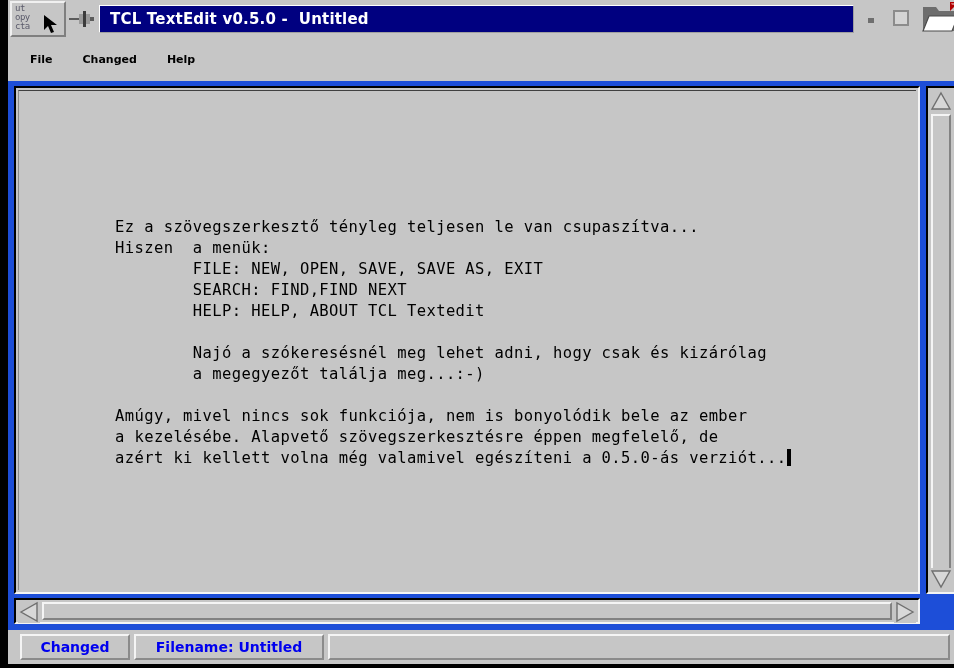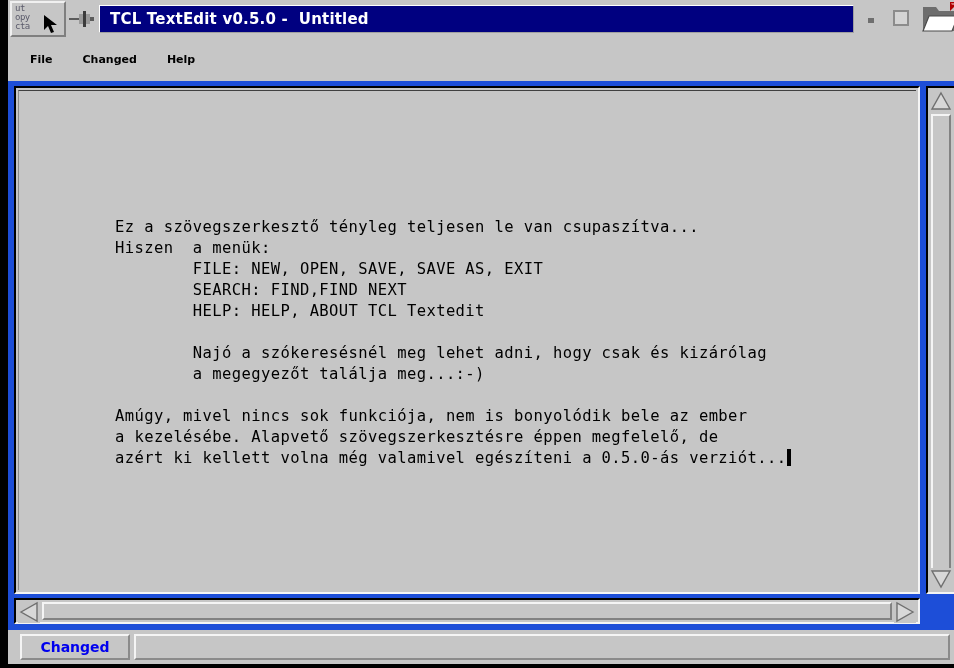--- a/index.html
+++ b/index.html
@@ -425,17 +425,18 @@
       <div class="sb-arrow right">
         <svg width="22" height="22" viewBox="0 0 22 22">
           <polygon points="19,11 3,2 3,20" fill="#d8d8d8" stroke="#6f6f6f" stroke-width="1.4"></polygon>
         </svg>
       </div>
     </div>
   </div>
 
   <div id="statusbar">
     <div class="status-panel" id="status-changed">Changed</div>
+    <div class="status-panel" id="status-filename">Filename: Untitled</div>
     <div class="status-panel" id="status-spacer"></div>
   </div>
 
   <div id="bottom-strip"></div>
 </div>
 
 </body></html>

